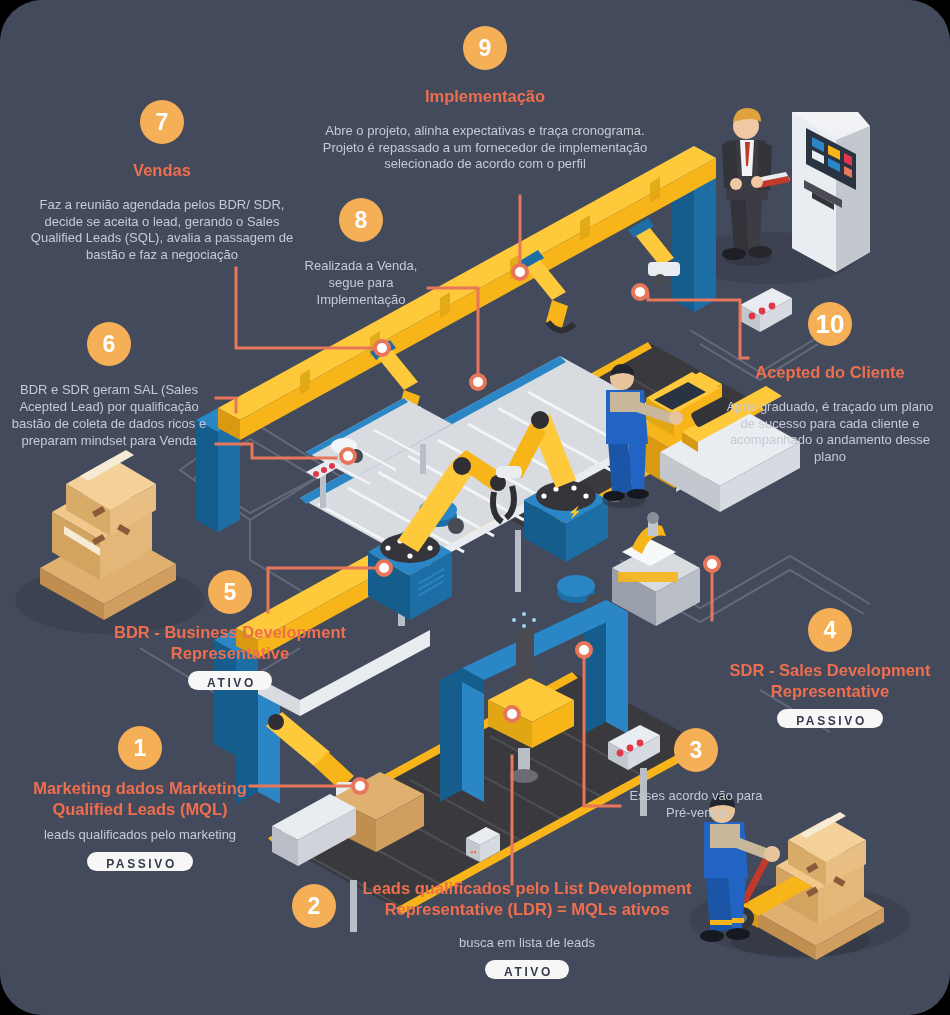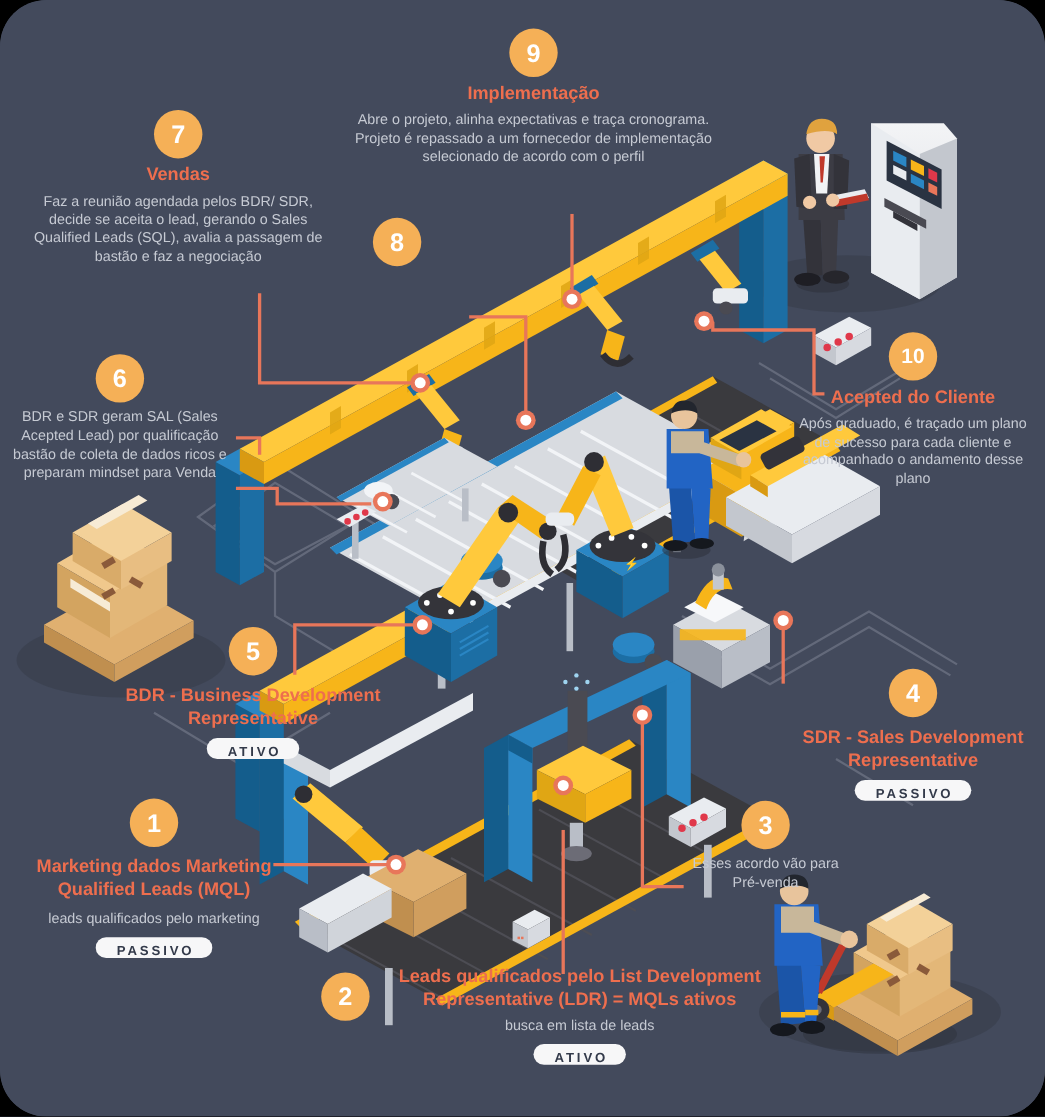--- a/index.html
+++ b/index.html
@@ -24,21 +24,21 @@
   
   .callout { position: absolute; }
   .badge {
     width: 44px; height: 44px; border-radius: 50%;
     background: #F5B057;
     color: #FFFFFF;
     font-size: 23px; font-weight: bold;
     display: flex; align-items: center; justify-content: center;
     line-height: 1;
   }
-  .badge.wide { font-size: 19px; }
+  .badge.wide { font-size: 26px; }
   .title {
     color: #EE6E4E;
     font-weight: bold;
     font-size: 16.5px;
     line-height: 1.25;
   }
   .body {
     color: #C6CAD3;
     font-size: 13px;
     line-height: 1.3;
@@ -49,21 +49,21 @@
     background: #F7F7F8;
     color: #333A4A;
     font-size: 12px;
     font-weight: bold;
     letter-spacing: 2.6px;
     padding: 5px 16px 0 19px;
     border-radius: 14px;
   }
   .ctr { text-align: center; }
   .row-center { display: flex; flex-direction: column; align-items: center; }
-  .gap4 > * + * { margin-top: 5px; }
+  .gap4 > * + * { margin-top: 16px; }
   .gap7 > * + * { margin-top: 8px; }
 </style>
 </head>
 <body>
 
 <div id="stage">
 
   <svg id="scene" viewBox="0 0 950 1015">
     <defs>
       <clipPath id="cardClip">
@@ -590,20 +590,21 @@
     <div class="row-center gap4">
       <div class="badge">7</div>
       <div class="title ctr">Vendas</div>
       <div class="body ctr">Faz a reunião agendada pelos BDR/ SDR, decide se aceita o lead, gerando o Sales Qualified Leads (SQL), avalia a passagem de bastão e faz a negociação</div>
     </div>
   </div>
 
   <div class="callout" style="left:286px; top:198px; width:150px;">
     <div class="row-center gap4">
       <div class="badge">8</div>
+      <div class="body ctr">Realizada a Venda, segue para Implementação</div>
     </div>
   </div>
 
   <div class="callout" style="left:724px; top:302px; width:212px;">
     <div class="row-center gap4">
       <div class="badge wide">10</div>
       <div class="title ctr">Acepted do Cliente</div>
       <div class="body ctr">Após graduado, é traçado um plano de sucesso para cada cliente e acompanhado o andamento desse plano</div>
     </div>
   </div>

